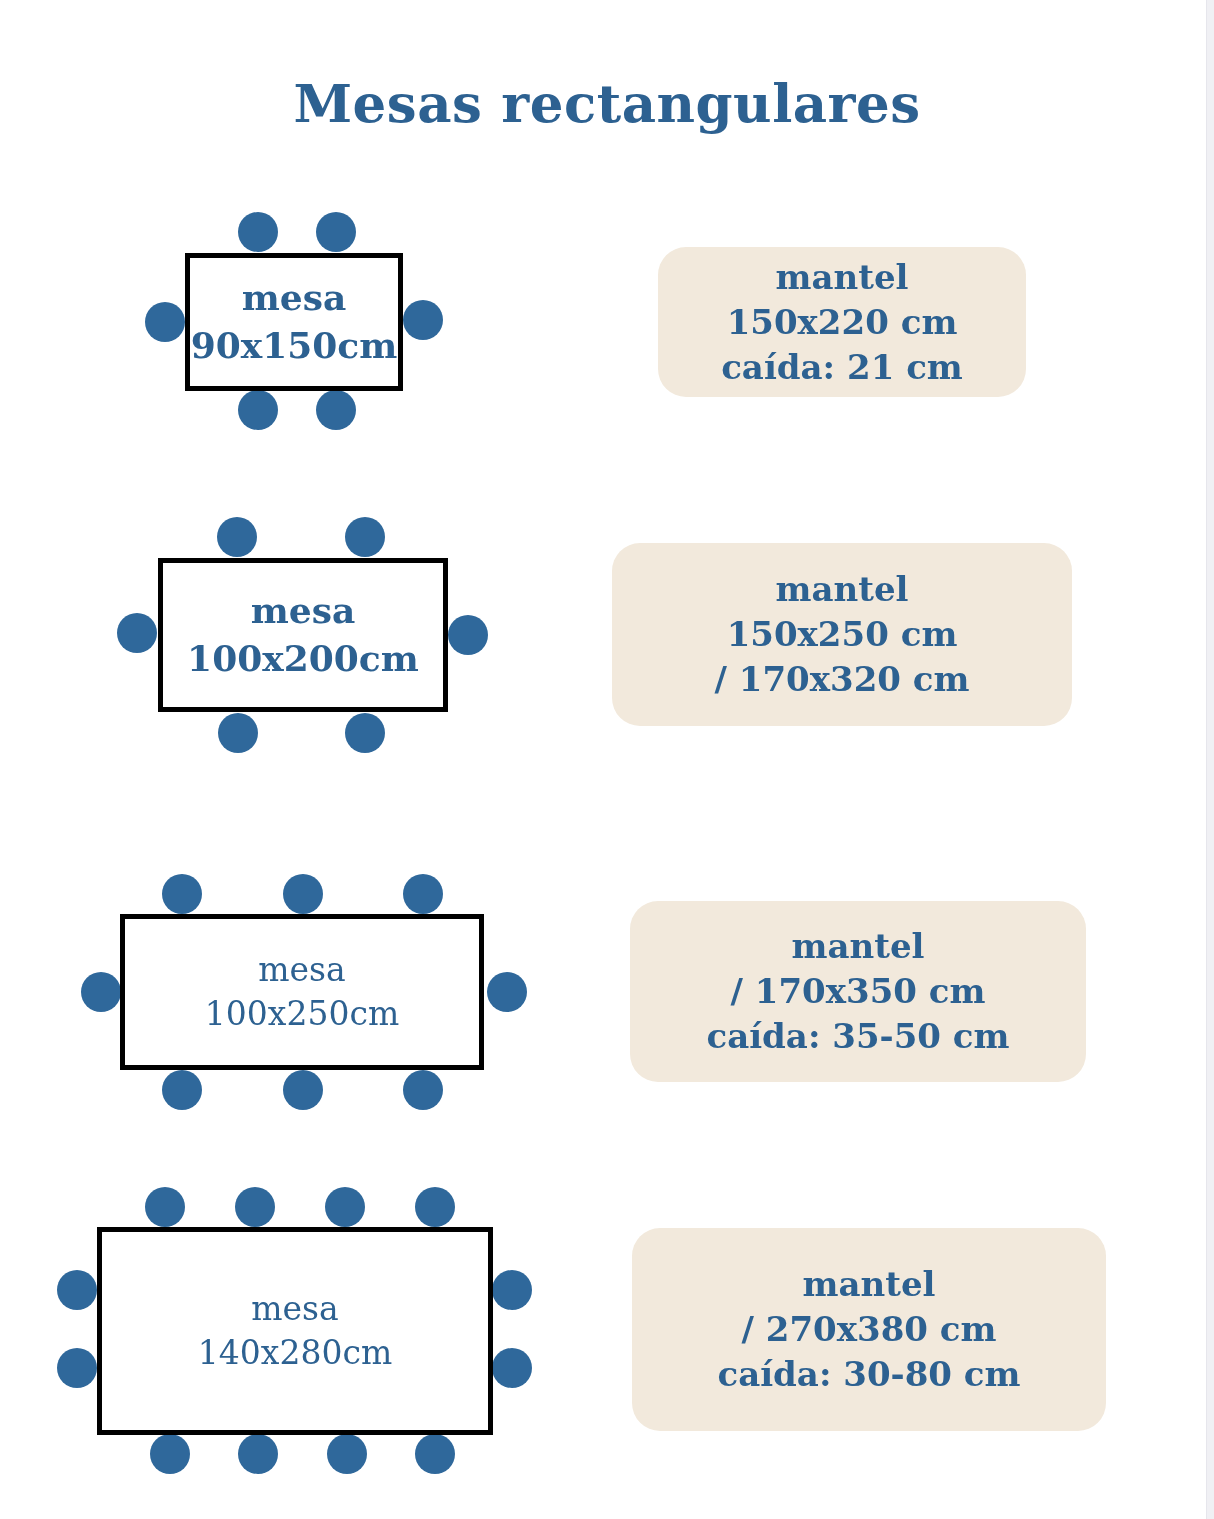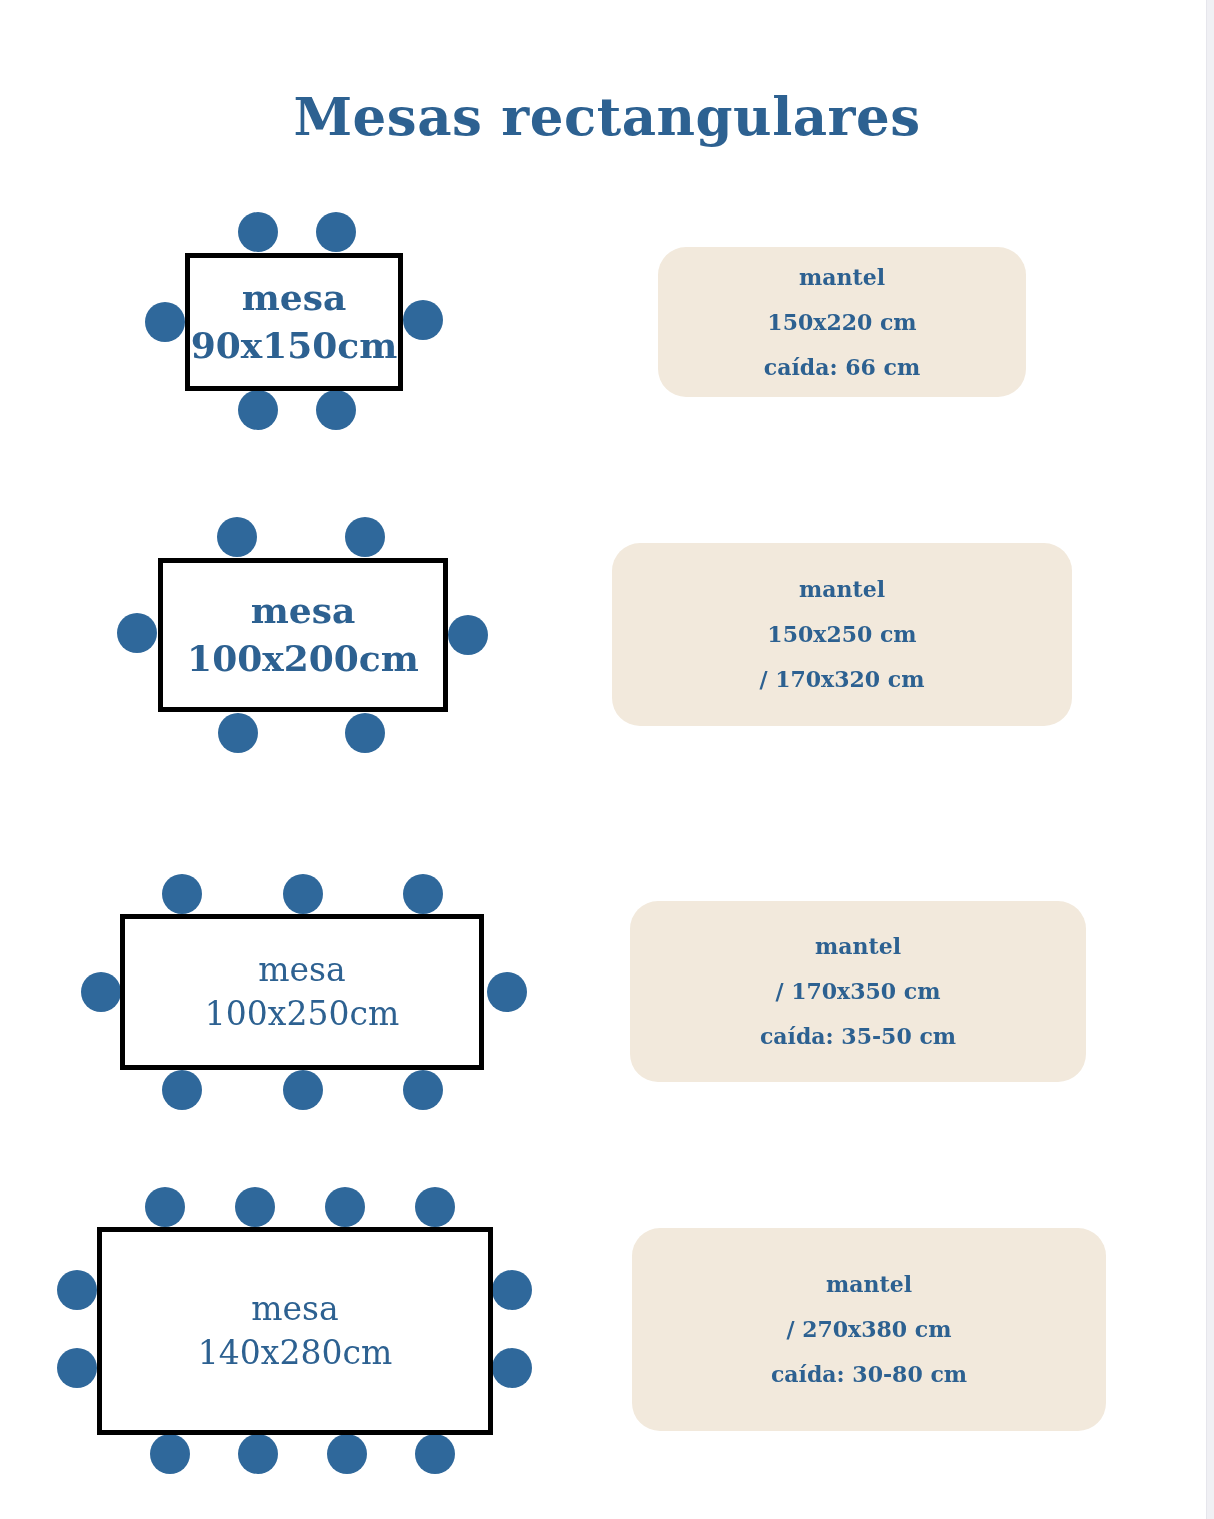--- a/index.html
+++ b/index.html
@@ -11,21 +11,21 @@
   .canvas {
     position: relative;
     width: 1214px;
     height: 1519px;
     background: #ffffff;
     overflow: hidden;
   }
   .page-title {
     position: absolute;
     left: 0;
-    top: 85px;
+    top: 72px;
     width: 1214px;
     margin: 0;
     text-align: center;
     font-size: 53px;
     font-weight: 700;
     color: #2d6191;
     letter-spacing: 0.5px;
   }
   
   .scroll-strip {
@@ -75,21 +75,21 @@
     z-index: 2;
     box-sizing: border-box;
     background: #f2e9dc;
     border-radius: 28px;
     display: flex;
     flex-direction: column;
     align-items: center;
     justify-content: center;
     text-align: left;
     color: #2d6191;
-    font-size: 22px;
+    font-size: 34px;
     font-weight: 700;
   }
   .mantel-card .mantel-line { line-height: 45px; }
   .m1 { left: 658px; top: 247px; width: 368px; height: 150px; }
   .m2 { left: 612px; top: 543px; width: 460px; height: 183px; }
   .m3 { left: 630px; top: 901px; width: 456px; height: 181px; }
   .m4 { left: 632px; top: 1228px; width: 474px; height: 203px; }
 </style>
 </head>
 <body>
@@ -106,21 +106,21 @@
       <span class="chair" style="left: 238px; top: 390px;"></span>
       <span class="chair" style="left: 316px; top: 390px;"></span>
     </div>
   <div class="table-rect t1">
     <div class="mesa-line">mesa</div>
     <div class="mesa-line">90x150cm</div>
   </div>
   <div class="mantel-card m1">
     <div class="mantel-line">mantel</div>
     <div class="mantel-line">150x220 cm</div>
-    <div class="mantel-line">caída: 66 cm</div>
+    <div class="mantel-line">caída: 21 cm</div>
   </div>
 
   <div class="chair-layer">
       <span class="chair" style="left: 217px; top: 517px;"></span>
       <span class="chair" style="left: 345px; top: 517px;"></span>
       <span class="chair" style="left: 117px; top: 613px;"></span>
       <span class="chair" style="left: 448px; top: 615px;"></span>
       <span class="chair" style="left: 218px; top: 713px;"></span>
       <span class="chair" style="left: 345px; top: 713px;"></span>
     </div>

